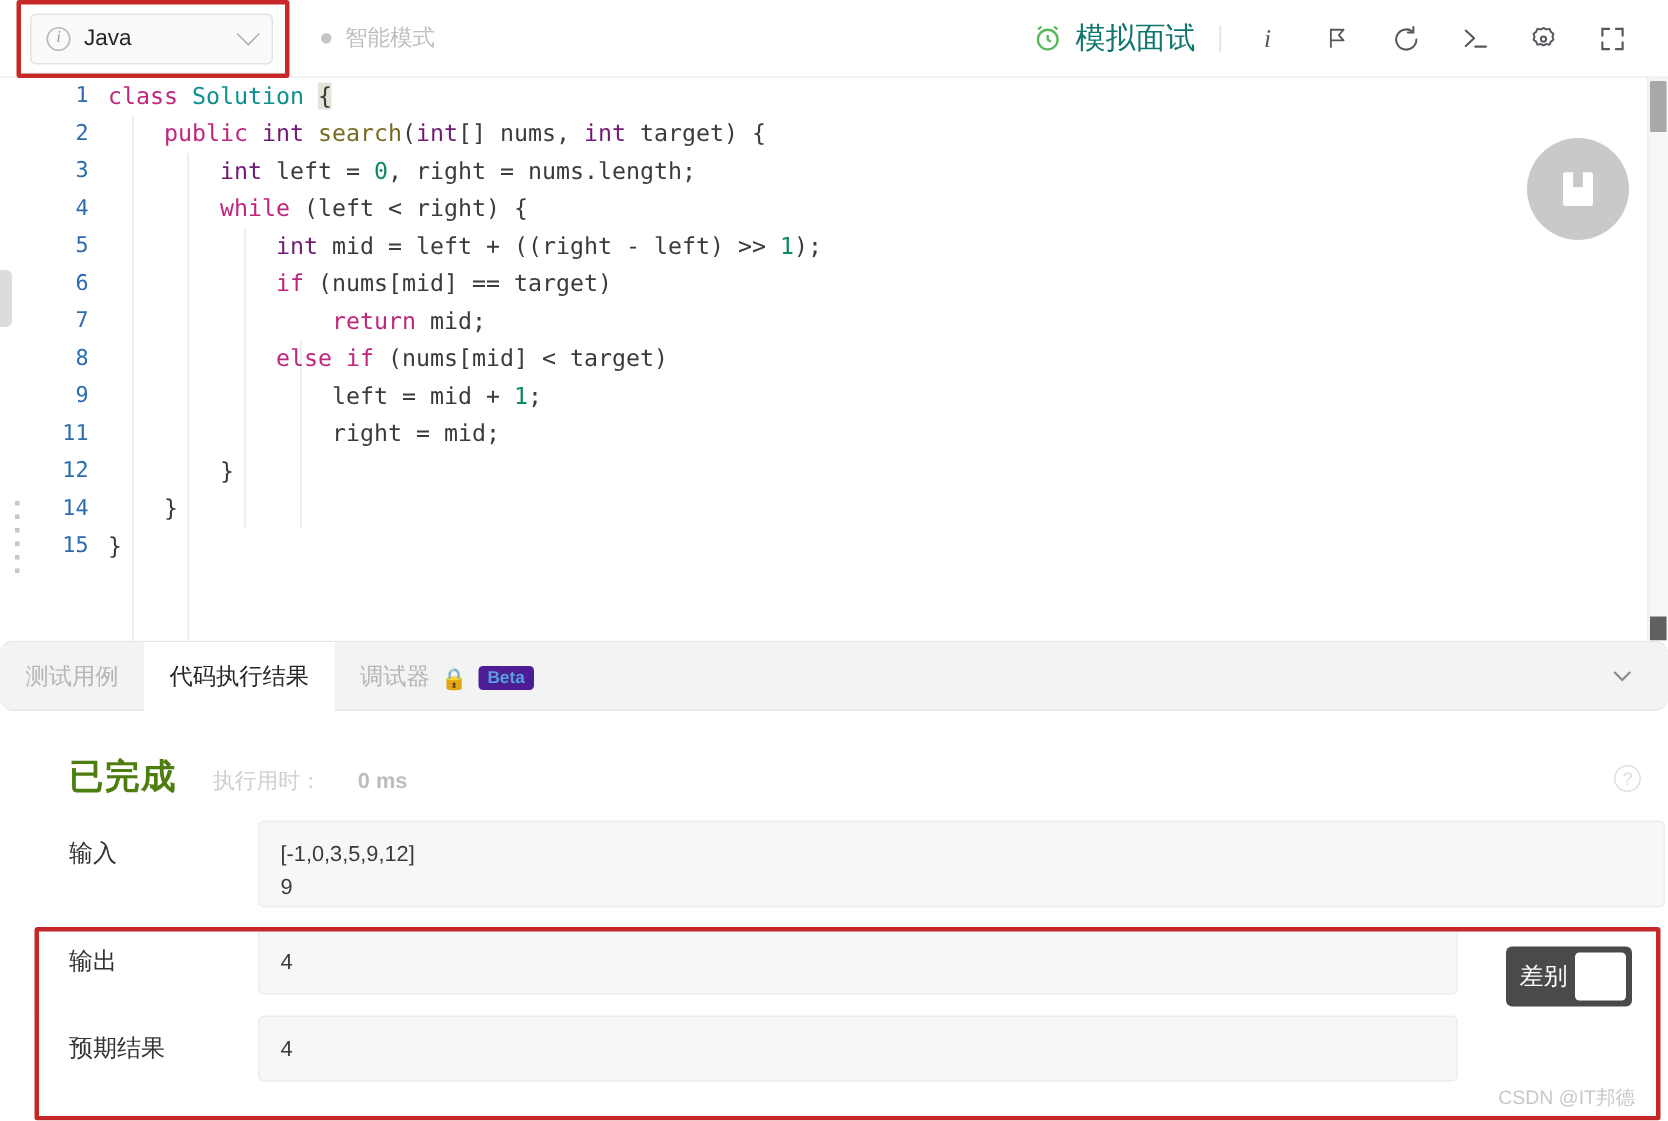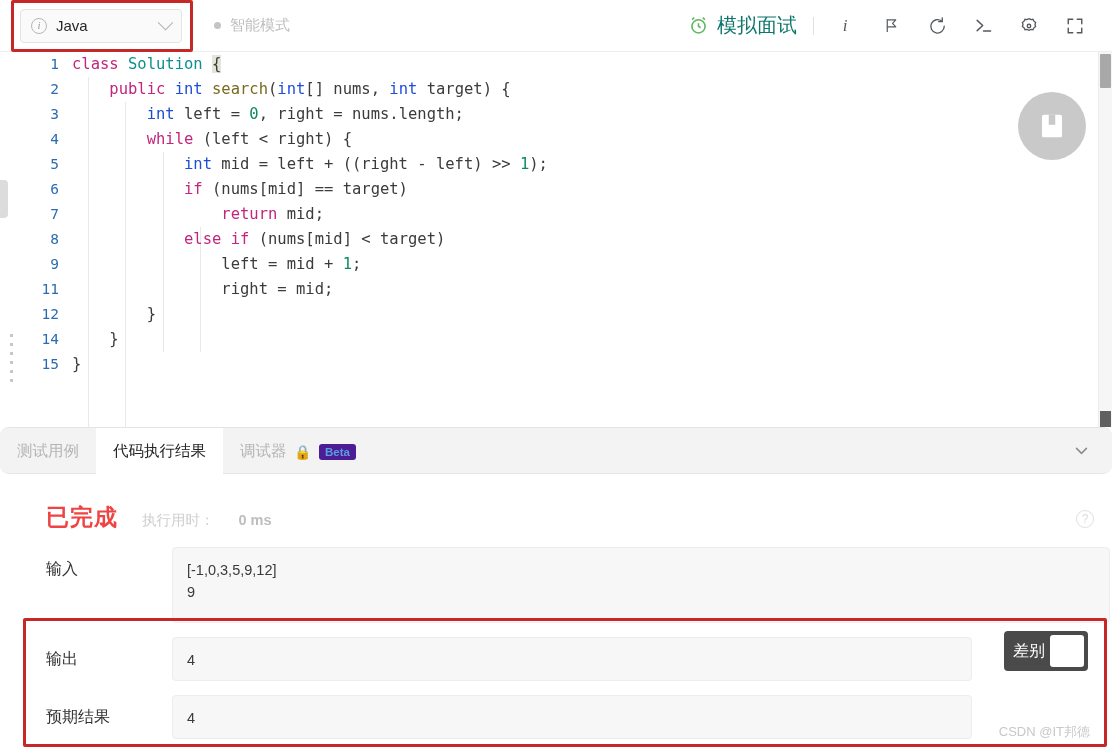--- a/index.html
+++ b/index.html
@@ -67,21 +67,21 @@
     font-family: "DejaVu Sans Mono", "Liberation Mono", monospace;
     font-size: 15.5px; line-height: 25px;
   }
   .cline { display: flex; height: 25px; white-space: pre; }
   .gutter {
     width: 72px; text-align: right; padding-right: 13px;
     color: #2b6cb0; font-size: 14.5px; flex: none; user-select: none;
   }
   .ctext { flex: 1; color: #3b3b3b; position: relative; }
   .kw   { color: #c0267e; }
-  .kw2  { color: #1d4ed8; }
+  .kw2  { color: #701a75; }
   .typ  { color: #0d8f8f; }
   .fn   { color: #7a6a20; }
   .num  { color: #0f8a5f; }
   .pun  { color: #3b3b3b; }
   .brace-hl { background: #e4e4d8; }
 
   .indent-guides { position: absolute; left: 0; top: 0; height: 100%; }
   .ig { position: absolute; top: 0; width: 1px; background: #e8e8e8; }
 
   .note-btn {
@@ -128,37 +128,37 @@
     padding: 2px 6px; border-radius: 3px; font-weight: bold;
   }
   .tab-chev { margin-left: auto; display: flex; align-items: center; padding-right: 22px; cursor: pointer; }
 
   
   .result {
     position: absolute; left: 0; top: 474px; width: 1112px; height: 273px;
     background: #ffffff;
   }
   .res-head { display: flex; align-items: baseline; padding: 28px 0 0 46px; }
-  .res-status { font-size: 23px; color: #ef4444; font-weight: bold; letter-spacing: 1px; }
+  .res-status { font-size: 23px; color: #4d7c0f; font-weight: bold; letter-spacing: 1px; }
   .res-time { font-size: 14.5px; color: #cfcfcf; margin-left: 24px; }
   .res-time b { color: #bdbdbd; margin-left: 24px; }
   .help-ico {
     position: absolute; right: 18px; top: 36px; width: 18px; height: 18px;
     border: 1px solid #e0e0e0; border-radius: 50%; color: #dcdcdc;
     font-size: 12px; display: flex; align-items: center; justify-content: center;
     cursor: pointer;
   }
 
   .row { display: flex; align-items: flex-start; padding-left: 46px; margin-top: 14px; }
   .row-label { width: 126px; font-size: 16px; color: #333333; padding-top: 12px; flex: none; }
   .val-box {
     background: #f7f7f7; border: 1px solid #ededed; border-radius: 4px;
     font-size: 14.5px; color: #3a3a3a; padding: 11px 14px; line-height: 22px;
   }
-  .box-input { width: 938px; height: 76px; }
+  .box-input { width: 938px; height: 58px; }
   .box-out   { width: 800px; height: 44px; }
   .box-exp   { width: 800px; height: 44px; }
 
   .diff-btn {
     position: absolute; right: 24px; top: 157px; width: 84px; height: 40px;
     background: #4a4a4a; border-radius: 4px; display: flex; align-items: center;
     padding: 4px; cursor: pointer;
   }
   .diff-label { color: #ffffff; font-size: 16px; flex: 1; text-align: center; }
   .diff-knob { width: 34px; height: 32px; background: #ffffff; border-radius: 3px; flex: none; }

